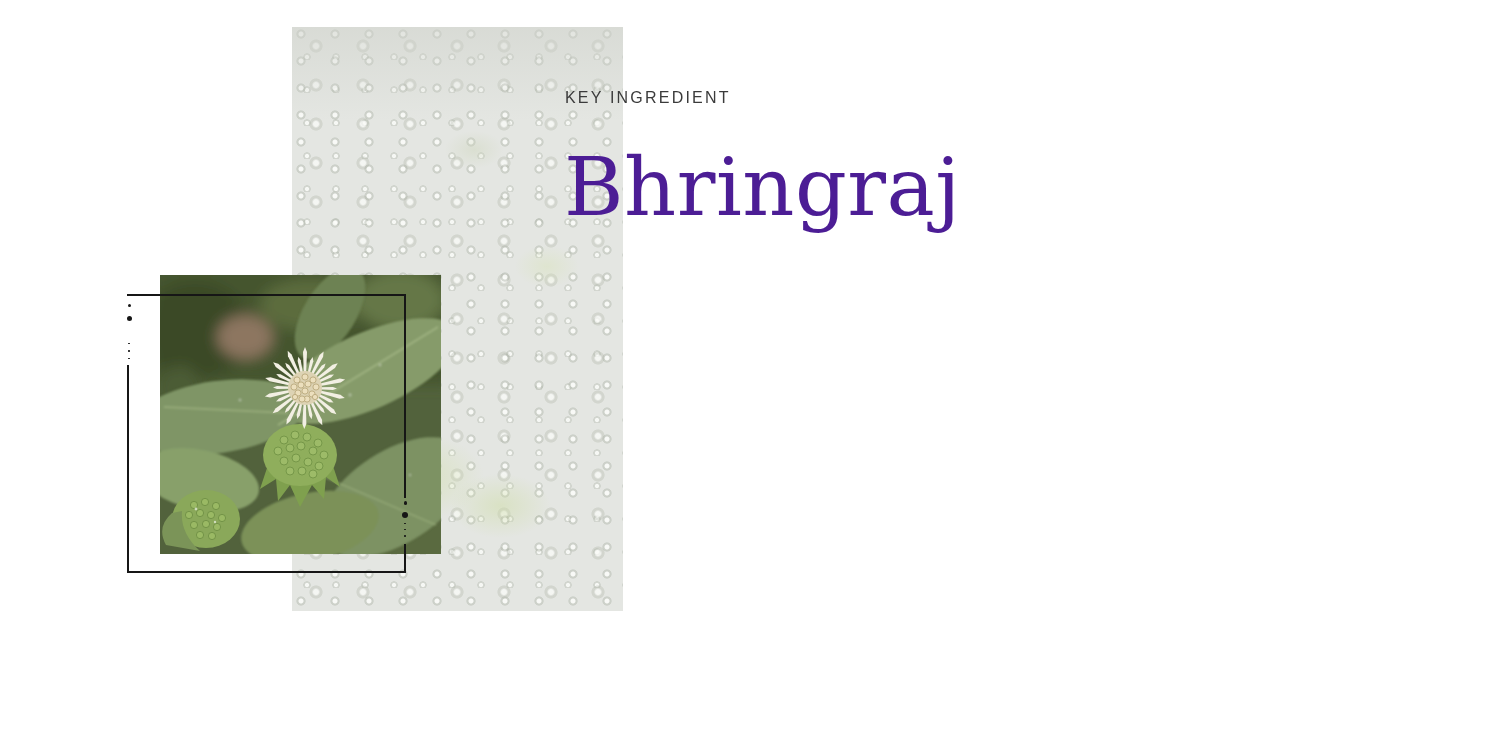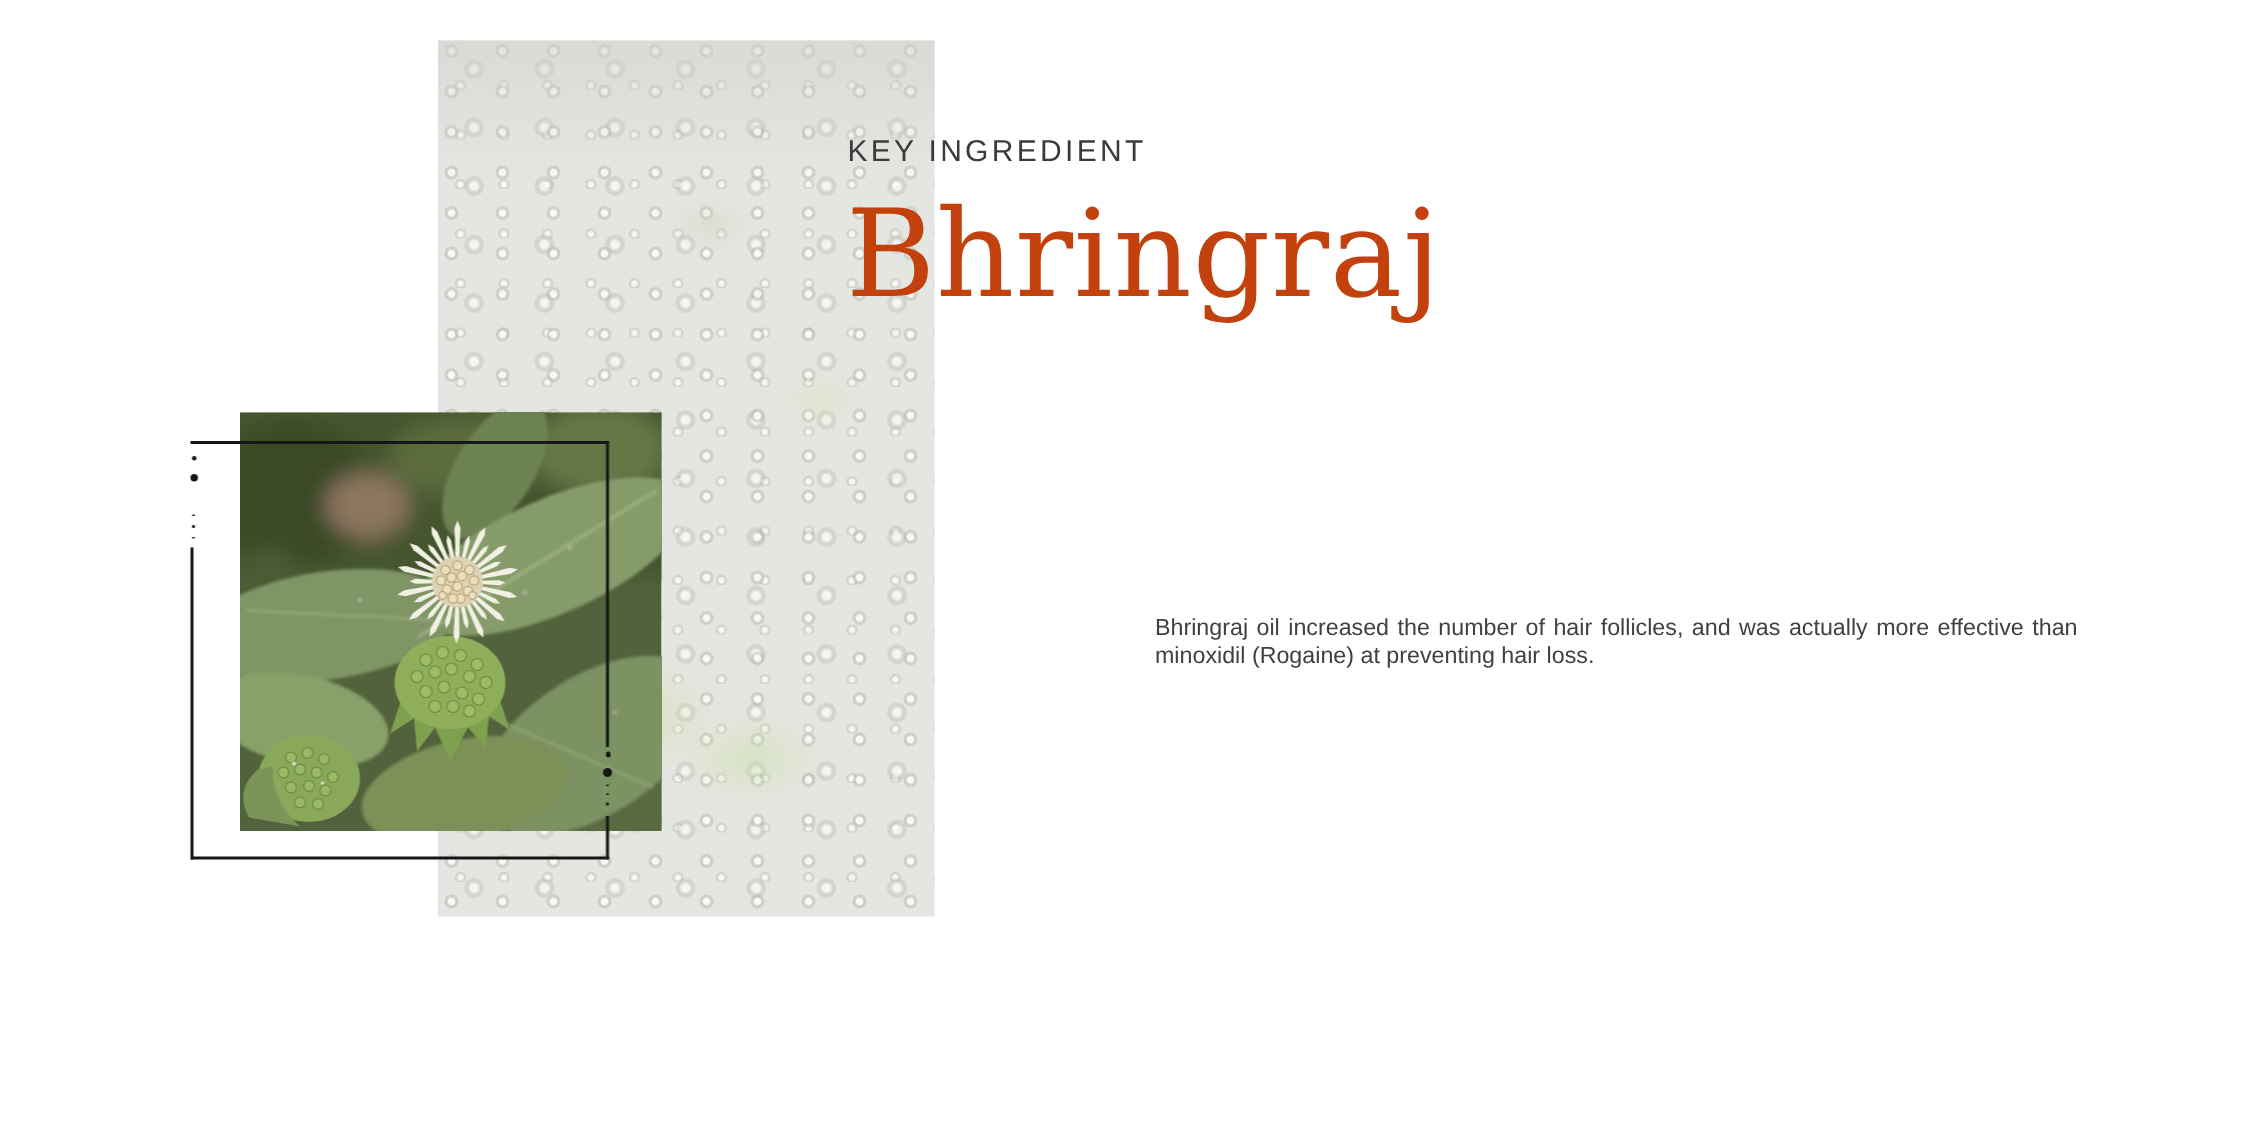--- a/index.html
+++ b/index.html
@@ -66,35 +66,35 @@
   .d-rs { left: 276.5px; top: 207px;   width: 3.5px; height: 3.5px; }
   .d-rb { left: 275px;   top: 217.5px; width: 6px;   height: 6px; }
   .d-rt1{ left: 277.3px; top: 228.5px; width: 1.6px; height: 1.6px; }
   .d-rt2{ left: 277.3px; top: 234.5px; width: 1.6px; height: 1.6px; }
   .d-rt3{ left: 277.3px; top: 241px;   width: 1.6px; height: 1.6px; }
 
   
   .eyebrow {
     position: absolute;
     left: 565px; top: 88px;
-    font-size: 20px;
+    font-size: 16px;
     line-height: 1.3;
     letter-spacing: 2.2px;
     color: #3b3b3b;
     z-index: 4;
     white-space: nowrap;
   }
   .title {
     position: absolute;
-    left: 564px; top: 122px;
+    left: 564px; top: 139px;
     font-family: "DejaVu Serif", "Liberation Serif", serif;
     font-size: 81px;
     line-height: 1.2;
     letter-spacing: 0.5px;
-    color: #c2410c;
+    color: #4c1d95;
     z-index: 4;
     white-space: nowrap;
   }
   .copy {
     position: absolute;
     left: 770px; top: 409px;
     width: 615px;
     color: #414141;
     font-size: 15.5px;
     line-height: 19.4px;
@@ -266,16 +266,15 @@
     <span class="dot d-rt1"></span>
     <span class="dot d-rt2"></span>
     <span class="dot d-rt3"></span>
   </div>
 
   <div class="eyebrow">KEY INGREDIENT</div>
 
   <h1 class="title" style="margin:0; font-weight:normal;">Bhringraj</h1>
 
   <div class="copy">
-    <p>Bhringraj oil increased the number of hair follicles, and was actually more effective than minoxidil (Rogaine) at preventing hair loss.</p>
   </div>
 
 </div>
 
 </body></html>

